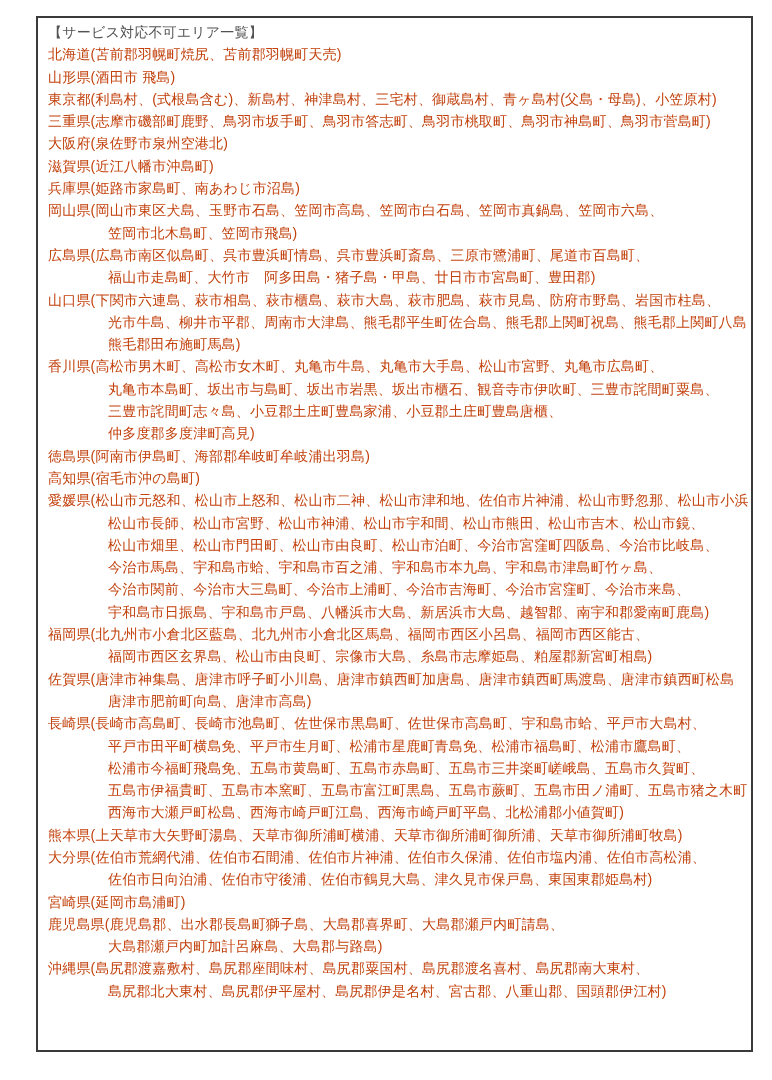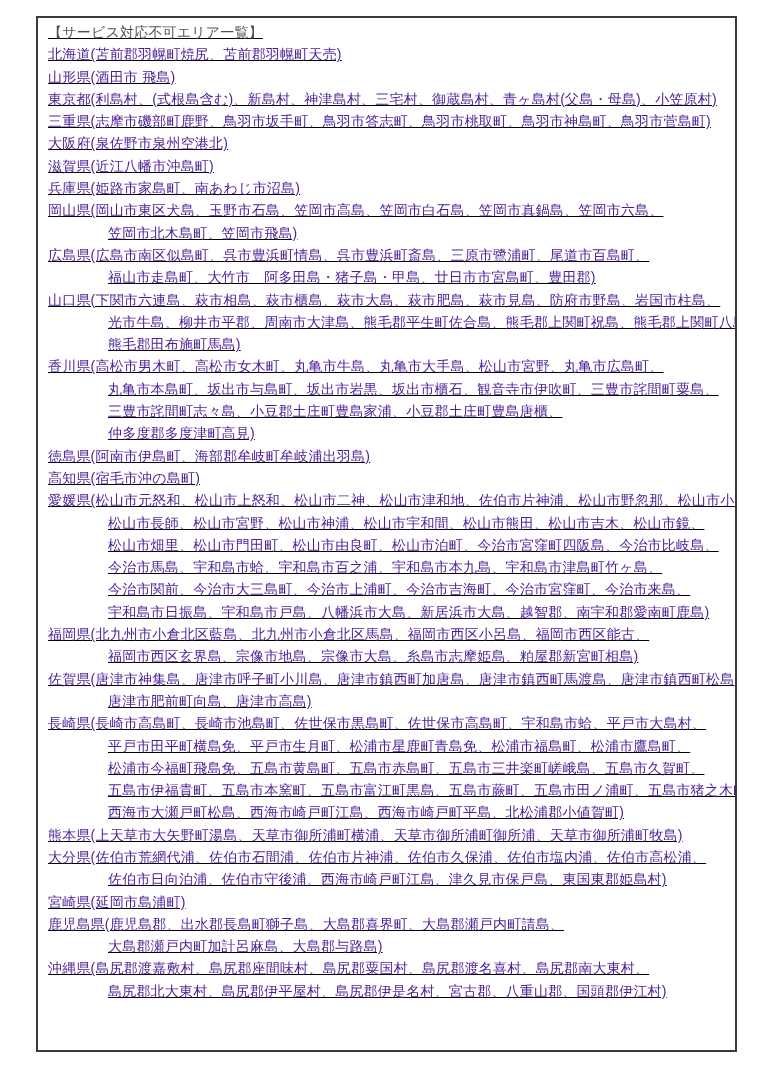--- a/index.html
+++ b/index.html
@@ -17,26 +17,25 @@
   }
   .list-box {
     position: absolute;
     left: 36px;
     top: 16px;
     width: 697px;
     height: 1029px;
     border: 2px solid #3a3a3a;
     background: #ffffff;
     box-sizing: content-box;
-    padding: 3px 0 0 0;
+    padding: 3px 16px 0 0;
     overflow: hidden;
-    text-decoration: underline;
   }
   .line {
-    color: #4c1d95;
+    color: #c2410c;
     font-size: 14px;
     line-height: 22.3px;
     white-space: nowrap;
     padding-left: 10px;
     letter-spacing: 0.2px;
   }
   .line.title {
     color: #525252;
   }
   .line.indent {
@@ -70,31 +69,31 @@
         <div class="line indent">仲多度郡多度津町高見)</div>
         <div class="line">徳島県(阿南市伊島町、海部郡牟岐町牟岐浦出羽島)</div>
         <div class="line">高知県(宿毛市沖の島町)</div>
         <div class="line">愛媛県(松山市元怒和、松山市上怒和、松山市二神、松山市津和地、佐伯市片神浦、松山市野忽那、松山市小浜</div>
         <div class="line indent">松山市長師、松山市宮野、松山市神浦、松山市宇和間、松山市熊田、松山市吉木、松山市鏡、</div>
         <div class="line indent">松山市畑里、松山市門田町、松山市由良町、松山市泊町、今治市宮窪町四阪島、今治市比岐島、</div>
         <div class="line indent">今治市馬島、宇和島市蛤、宇和島市百之浦、宇和島市本九島、宇和島市津島町竹ヶ島、</div>
         <div class="line indent">今治市関前、今治市大三島町、今治市上浦町、今治市吉海町、今治市宮窪町、今治市来島、</div>
         <div class="line indent">宇和島市日振島、宇和島市戸島、八幡浜市大島、新居浜市大島、越智郡、南宇和郡愛南町鹿島)</div>
         <div class="line">福岡県(北九州市小倉北区藍島、北九州市小倉北区馬島、福岡市西区小呂島、福岡市西区能古、</div>
-        <div class="line indent">福岡市西区玄界島、宗像市地島、宗像市大島、糸島市志摩姫島、粕屋郡新宮町相島)</div>
+        <div class="line indent">福岡市西区玄界島、松山市由良町、宗像市大島、糸島市志摩姫島、粕屋郡新宮町相島)</div>
         <div class="line">佐賀県(唐津市神集島、唐津市呼子町小川島、唐津市鎮西町加唐島、唐津市鎮西町馬渡島、唐津市鎮西町松島</div>
         <div class="line indent">唐津市肥前町向島、唐津市高島)</div>
         <div class="line">長崎県(長崎市高島町、長崎市池島町、佐世保市黒島町、佐世保市高島町、宇和島市蛤、平戸市大島村、</div>
         <div class="line indent">平戸市田平町横島免、平戸市生月町、松浦市星鹿町青島免、松浦市福島町、松浦市鷹島町、</div>
         <div class="line indent">松浦市今福町飛島免、五島市黄島町、五島市赤島町、五島市三井楽町嵯峨島、五島市久賀町、</div>
         <div class="line indent">五島市伊福貴町、五島市本窯町、五島市富江町黒島、五島市蕨町、五島市田ノ浦町、五島市猪之木町</div>
         <div class="line indent">西海市大瀬戸町松島、西海市崎戸町江島、西海市崎戸町平島、北松浦郡小値賀町)</div>
         <div class="line">熊本県(上天草市大矢野町湯島、天草市御所浦町横浦、天草市御所浦町御所浦、天草市御所浦町牧島)</div>
         <div class="line">大分県(佐伯市荒網代浦、佐伯市石間浦、佐伯市片神浦、佐伯市久保浦、佐伯市塩内浦、佐伯市高松浦、</div>
-        <div class="line indent">佐伯市日向泊浦、佐伯市守後浦、西海市崎戸町江島、津久見市保戸島、東国東郡姫島村)</div>
+        <div class="line indent">佐伯市日向泊浦、佐伯市守後浦、佐伯市鶴見大島、津久見市保戸島、東国東郡姫島村)</div>
         <div class="line">宮崎県(延岡市島浦町)</div>
         <div class="line">鹿児島県(鹿児島郡、出水郡長島町獅子島、大島郡喜界町、大島郡瀬戸内町請島、</div>
         <div class="line indent">大島郡瀬戸内町加計呂麻島、大島郡与路島)</div>
         <div class="line">沖縄県(島尻郡渡嘉敷村、島尻郡座間味村、島尻郡粟国村、島尻郡渡名喜村、島尻郡南大東村、</div>
         <div class="line indent">島尻郡北大東村、島尻郡伊平屋村、島尻郡伊是名村、宮古郡、八重山郡、国頭郡伊江村)</div>
       </div>
   </div>
 </div>
 
 </body></html>

